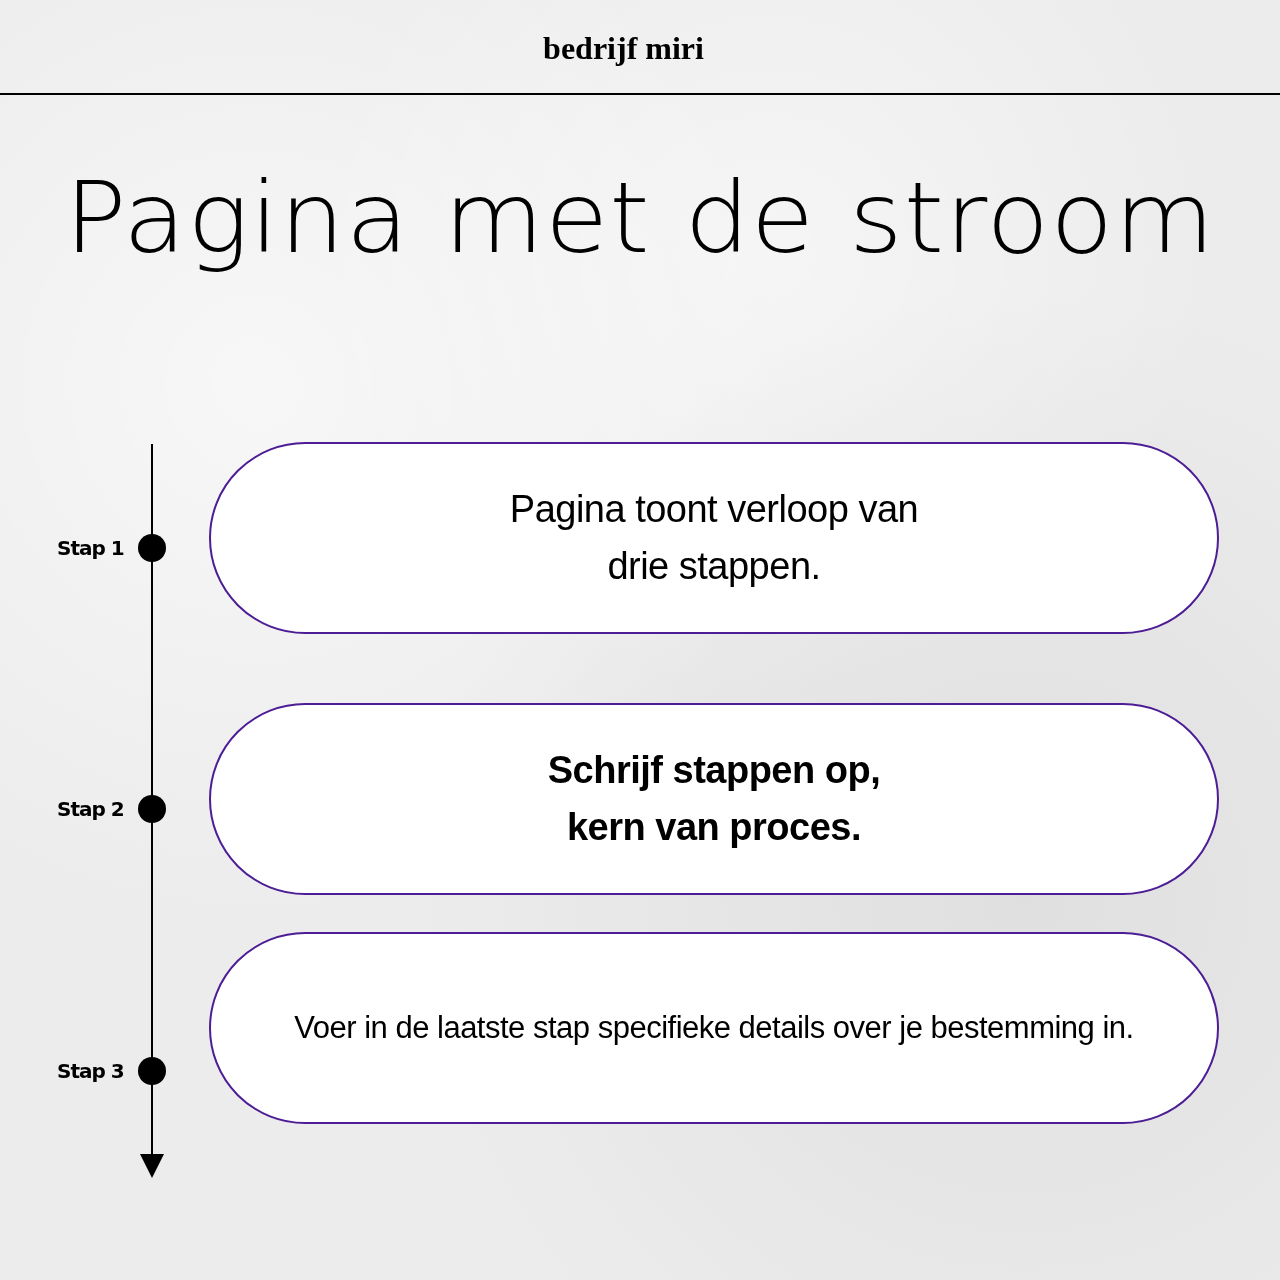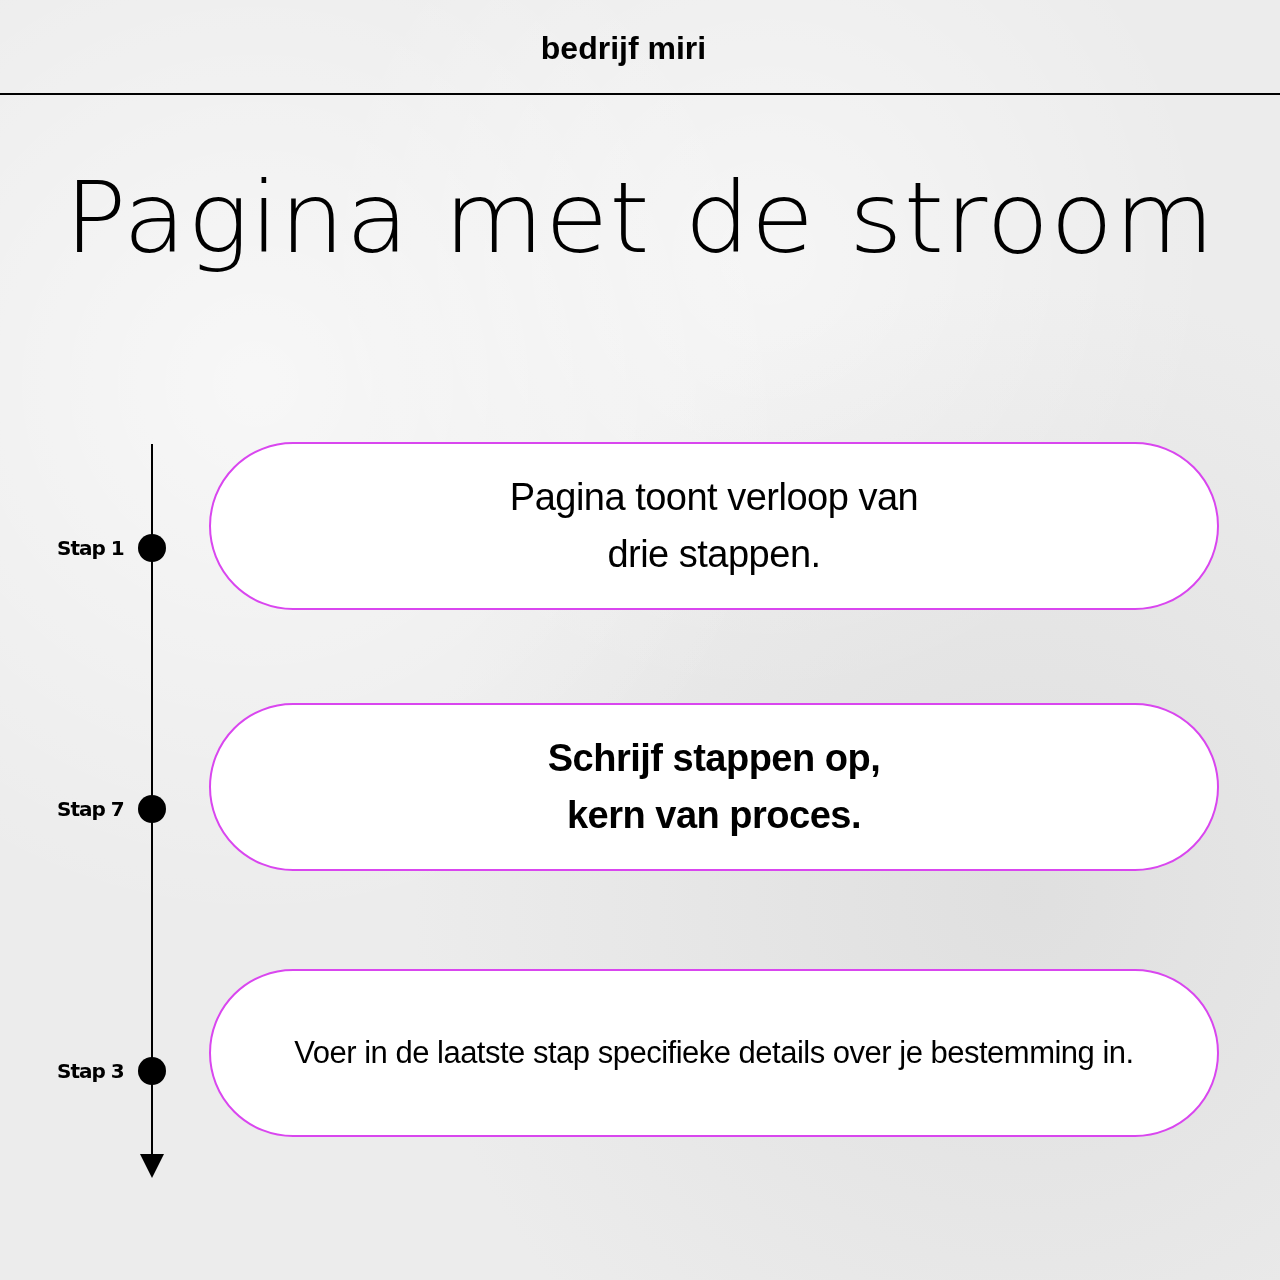--- a/index.html
+++ b/index.html
@@ -8,40 +8,40 @@
       background:#ececec;
       background-image:
         radial-gradient(circle at 20% 30%, rgba(255,255,255,0.6) 0, rgba(255,255,255,0) 40%),
         radial-gradient(circle at 80% 70%, rgba(200,200,200,0.35) 0, rgba(200,200,200,0) 45%),
         radial-gradient(circle at 60% 20%, rgba(255,255,255,0.5) 0, rgba(255,255,255,0) 35%);
       font-family: "Liberation Sans", sans-serif;
       color:#000;
     }
     .brand {
       position:absolute; left:0; width:1247px; top:26px; text-align:center;
-      font-family:Liberation Sans, sans-serif; font-weight:bold; font-size:32px; line-height:44px;
+      font-family:Liberation Serif, serif; font-weight:bold; font-size:32px; line-height:44px;
     }
     .rule { position:absolute; left:0; top:93px; width:1280px; height:2px; background:#000; }
     .title {
       position:absolute; left:0; width:1280px; top:158px; text-align:center;
       font-family:"DejaVu Sans", sans-serif; font-weight:200; font-size:98px; line-height:120px;
       letter-spacing:1px; transform:scaleX(1.05);
     }
     .axis { position:absolute; left:151px; top:444px; width:2px; height:712px; background:#000; }
     .arrow {
       position:absolute; left:140px; top:1154px; width:0; height:0;
       border-left:12px solid transparent; border-right:12px solid transparent; border-top:24px solid #000;
     }
     .dot { position:absolute; width:28px; height:28px; border-radius:50%; background:#000; left:138px; }
     .stap-label {
       position:absolute; left:57px; font-family:"DejaVu Sans", sans-serif; font-weight:bold;
       font-size:20px; line-height:30px; letter-spacing:-1px;
     }
     .pill {
-      position:absolute; left:209px; width:1010px; height:168px; border:2px solid #d946ef;
+      position:absolute; left:209px; width:1010px; height:192px; border:2px solid #4c1d95;
       border-radius:104px; background:#fff; display:flex; align-items:center; justify-content:center;
       text-align:center; box-sizing:border-box;
     }
     .pill-text {
       font-family:"Liberation Sans", sans-serif; font-size:38px; line-height:57px; white-space:pre-line;
       letter-spacing:-0.5px;
     }
     .pill-text.small { font-size:31px; line-height:46px; padding:0 80px; }
   </style>
 </head>
@@ -52,32 +52,32 @@
 
 <div class="title">Pagina met de stroom</div>
 
 <div>
   <div class="axis"></div>
   <div class="arrow"></div>
 
   <div class="stap-label" style="top:533px;">Stap 1</div>
   <div class="dot" style="top:534px;"></div>
 
-  <div class="stap-label" style="top:794px;">Stap 7</div>
+  <div class="stap-label" style="top:794px;">Stap 2</div>
   <div class="dot" style="top:795px;"></div>
 
   <div class="stap-label" style="top:1056px;">Stap 3</div>
   <div class="dot" style="top:1057px;"></div>
 </div>
 
 <div class="pill" style="top:442px;">
   <div class="pill-text">Pagina toont verloop van
 drie stappen.</div>
 </div>
 
 <div class="pill" style="top:703px;font-weight:bold;">
   <div class="pill-text">Schrijf stappen op,
 kern van proces.</div>
 </div>
 
-<div class="pill" style="top:969px;">
+<div class="pill" style="top:932px;">
   <div class="pill-text small">Voer in de laatste stap specifieke details over je bestemming in.</div>
 </div>
 
 </body></html>

